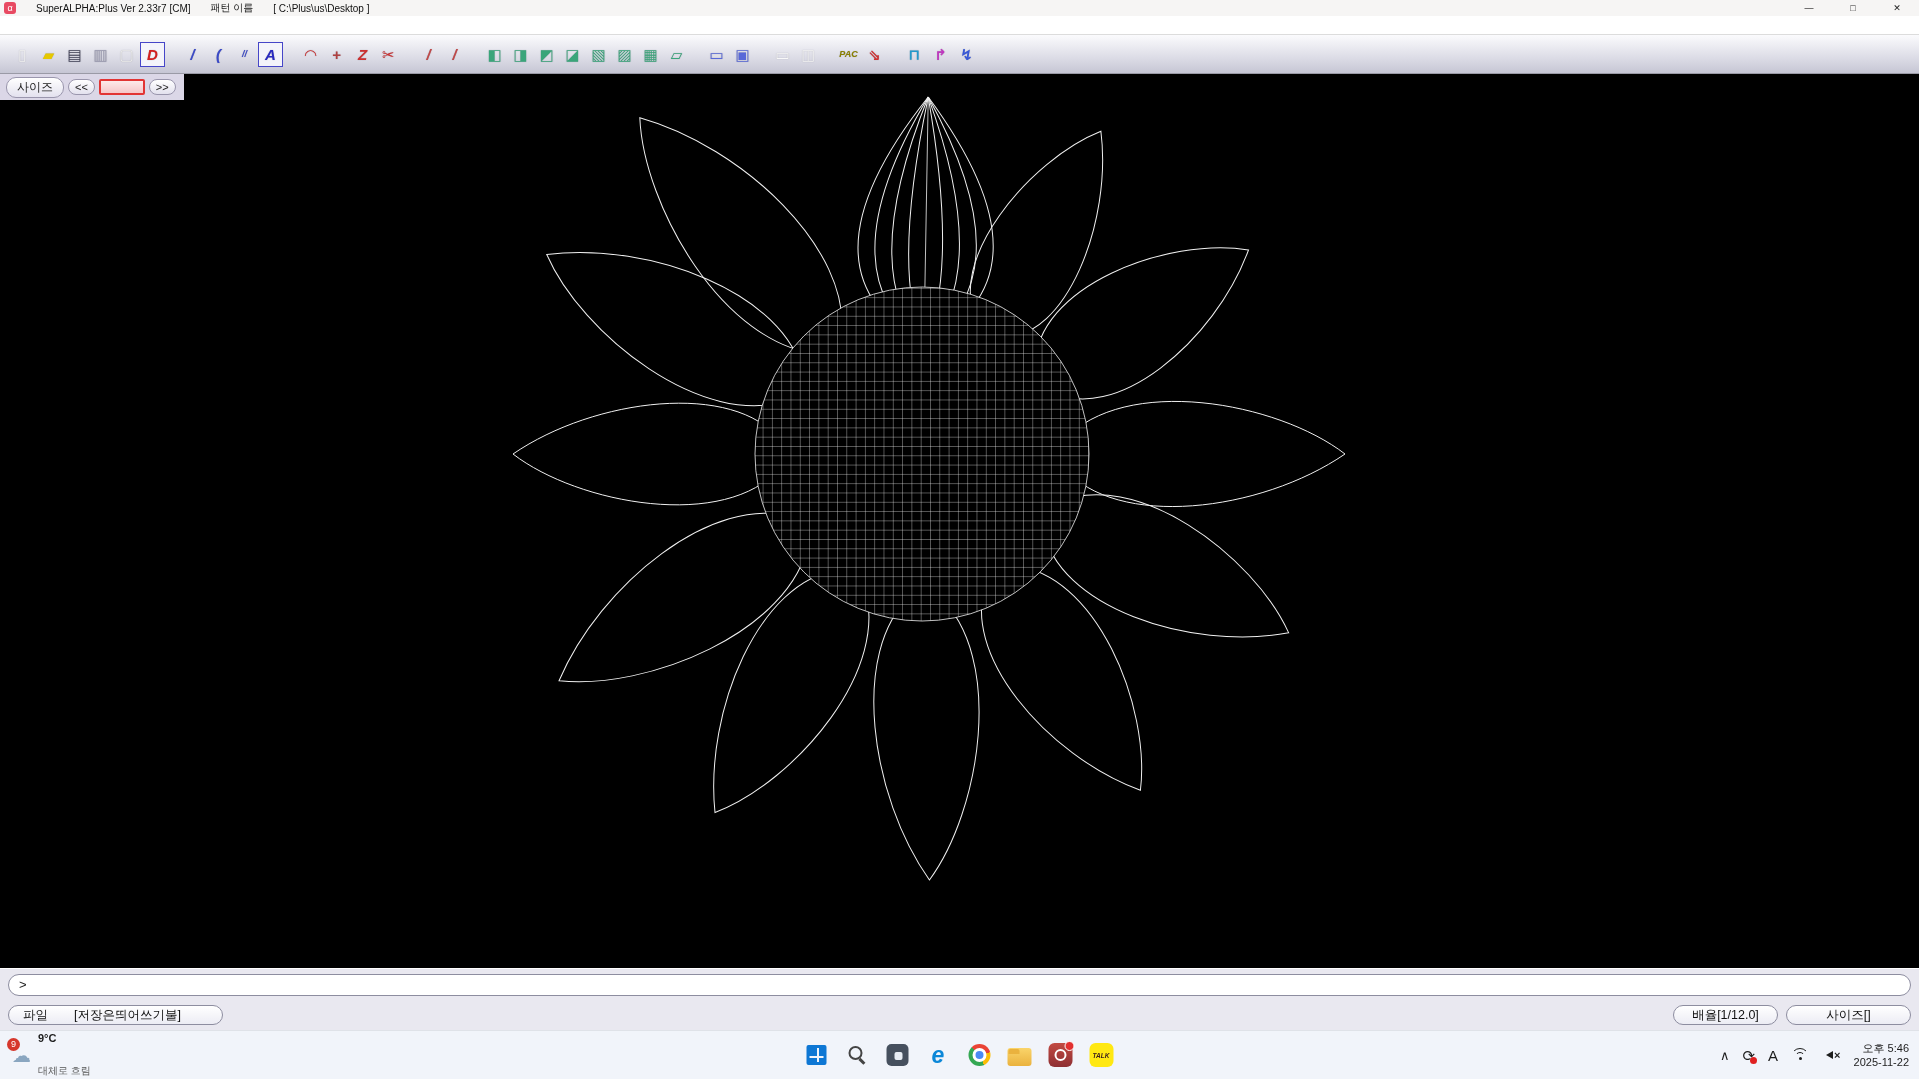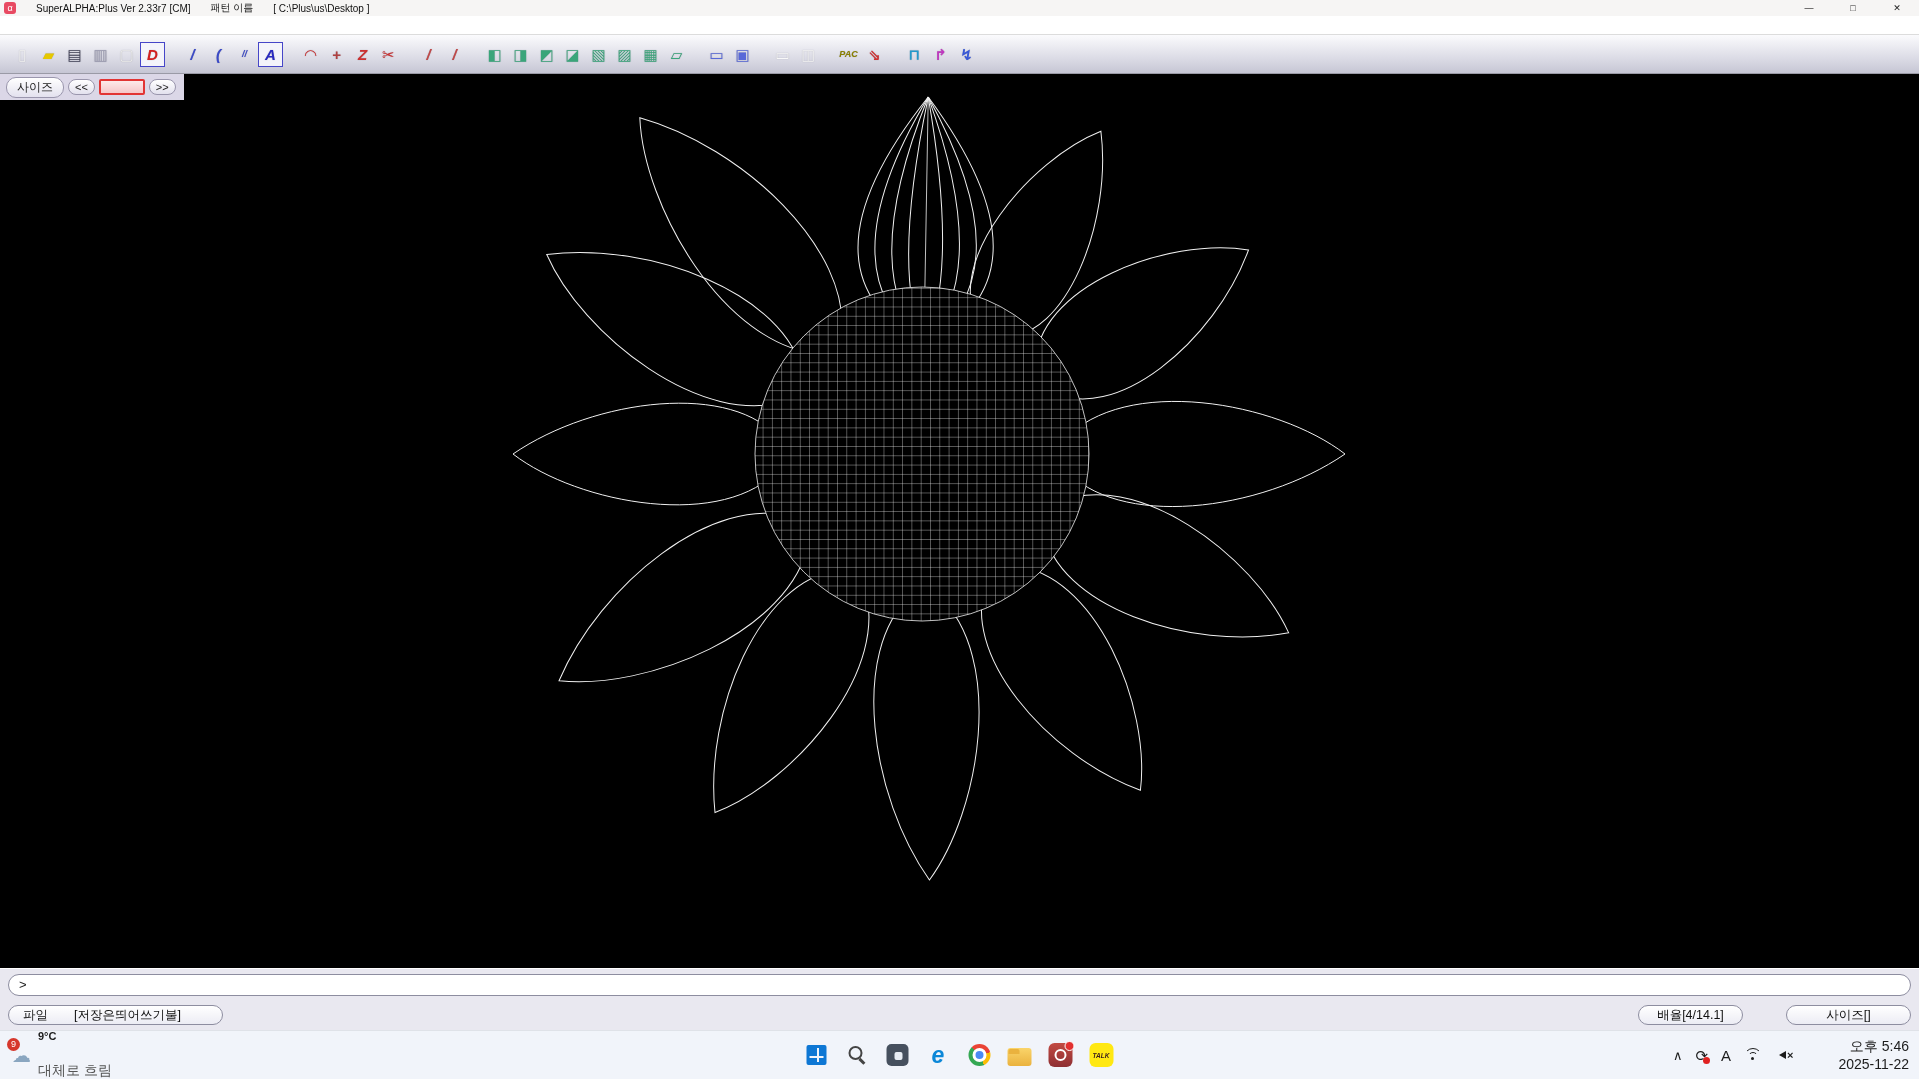--- a/index.html
+++ b/index.html
@@ -33,29 +33,29 @@
   .redbox{width:46px;height:16px;border:2px solid #e23434;background:linear-gradient(#fde9ea,#f5c6c9);border-radius:2px;}
 
   
   .cmdrow{height:32px;background:#e9e8f0;border-top:1px solid #fff;display:flex;align-items:center;padding:0 8px;}
   .cmdfield{flex:1;height:22px;background:#fff;border:1px solid #8d8da0;border-radius:11px;display:flex;align-items:center;padding-left:10px;font-size:13px;color:#222;}
   .statusrow{height:30px;background:#e9e8f0;display:flex;align-items:center;justify-content:space-between;padding:0 8px;}
   .pill{height:20px;background:linear-gradient(#ffffff,#ececf4);border:1px solid #8d8da0;border-radius:10px;display:flex;align-items:center;font-size:12.5px;padding:0 14px;color:#111;white-space:nowrap;}
   .filepill{min-width:215px;gap:26px;}
   .rightpills{display:flex;gap:8px;}
   .zoompill{min-width:105px;justify-content:center;}
-  .sizepill{min-width:125px;justify-content:center;margin-left:35px;}
+  .sizepill{min-width:125px;justify-content:center;}
 
   
   .taskbar{height:49px;background:#f1f4fa;border-top:1px solid #dfe2e8;position:relative;display:flex;align-items:center;}
   .weather{display:flex;align-items:center;gap:7px;padding-left:12px;}
   .wicon{position:relative;font-size:19px;color:#8aa6c0;line-height:1;}
   .wbadge{position:absolute;top:-8px;left:-5px;min-width:13px;height:13px;border-radius:7px;background:#d6372c;color:#fff;font-size:9px;display:flex;align-items:center;justify-content:center;padding:0 2px;}
   .wtxt .t1{font-size:11px;font-weight:bold;color:#1c1c1c;}
-  .wtxt .t2{font-size:14px;color:#555;margin-top:20px;}
+  .wtxt .t2{font-size:10px;color:#555;margin-top:20px;}
   .centericons{position:absolute;left:50%;transform:translateX(-50%);display:flex;gap:17px;align-items:center;}
   .tbi{width:26px;height:26px;position:relative;display:flex;align-items:center;justify-content:center;}
   .ic-start{background:#0e77d4;width:20px;height:20px;border-radius:2px;}
   .ic-start::after{content:"";position:absolute;inset:3px;background:
      linear-gradient(to right,transparent 8px,#f1f4fa 8px,#f1f4fa 10px,transparent 10px),
      linear-gradient(to bottom,transparent 8px,#f1f4fa 8px,#f1f4fa 10px,transparent 10px);}
   .ic-search::before{content:"";width:10px;height:10px;border:2px solid #444;border-radius:50%;position:absolute;top:4px;left:5px;}
   .ic-search::after{content:"";width:2.5px;height:7px;background:#444;position:absolute;transform:rotate(-45deg);bottom:3px;right:6px;}
   .ic-task{background:#46505e;width:22px;height:22px;border-radius:5px;}
   .ic-task::after{content:"";position:absolute;inset:8px 6px 6px 8px;background:#e8edf4;border-radius:2px;}
@@ -75,21 +75,21 @@
   .ic-sync .dot{position:absolute;width:7px;height:7px;background:#e02020;border-radius:50%;right:-2px;bottom:-1px;}
   .ic-ime{font-size:15px;}
   .ic-wifi{position:relative;width:18px;height:14px;}
   .ic-wifi i{position:absolute;border:1.7px solid #1c1c1c;border-radius:50%;}
   .ic-wifi .a1{width:18px;height:18px;left:0;top:0;clip-path:polygon(50% 52%,-10% -14%,110% -14%);}
   .ic-wifi .a2{width:10px;height:10px;left:4px;top:4px;clip-path:polygon(50% 52%,-14% -18%,114% -18%);}
   .ic-wifi .d{width:3px;height:3px;background:#1c1c1c;border:none;border-radius:50%;left:7.5px;top:9px;}
   .ic-vol{display:flex;align-items:center;color:#1c1c1c;}
   .ic-vol .spk{width:0;height:0;border:4px solid transparent;border-right:7px solid #1c1c1c;}
   .ic-vol b{font-size:11px;margin-left:1px;font-weight:bold;}
-  .clock{text-align:right;font-size:14px;color:#1c1c1c;line-height:1.3;margin-left:32px;}
+  .clock{text-align:right;font-size:11px;color:#1c1c1c;line-height:1.3;}
 </style>
 </head>
 <body>
 
 <div class="app">
 
   <div class="titlebar">
     <span class="appicon">α</span>
     <span>SuperALPHA:Plus Ver 2.33r7 [CM]</span>
     <span>패턴 이름</span>
@@ -279,21 +279,21 @@
       <span>&gt;</span>
     </div>
   </div>
 
   <div class="statusrow">
     <div class="pill filepill">
       <span>파일</span>
       <span>[저장은띄어쓰기불]</span>
     </div>
     <div class="rightpills">
-      <div class="pill zoompill">배율[4/14.1]</div>
+      <div class="pill zoompill">배율[1/12.0]</div>
       <div class="pill sizepill">사이즈[]</div>
     </div>
   </div>
 </div>
 
 <div class="taskbar">
   <div class="weather">
     <span class="wicon">
       <span>☁</span>
       <span class="wbadge">9</span>

